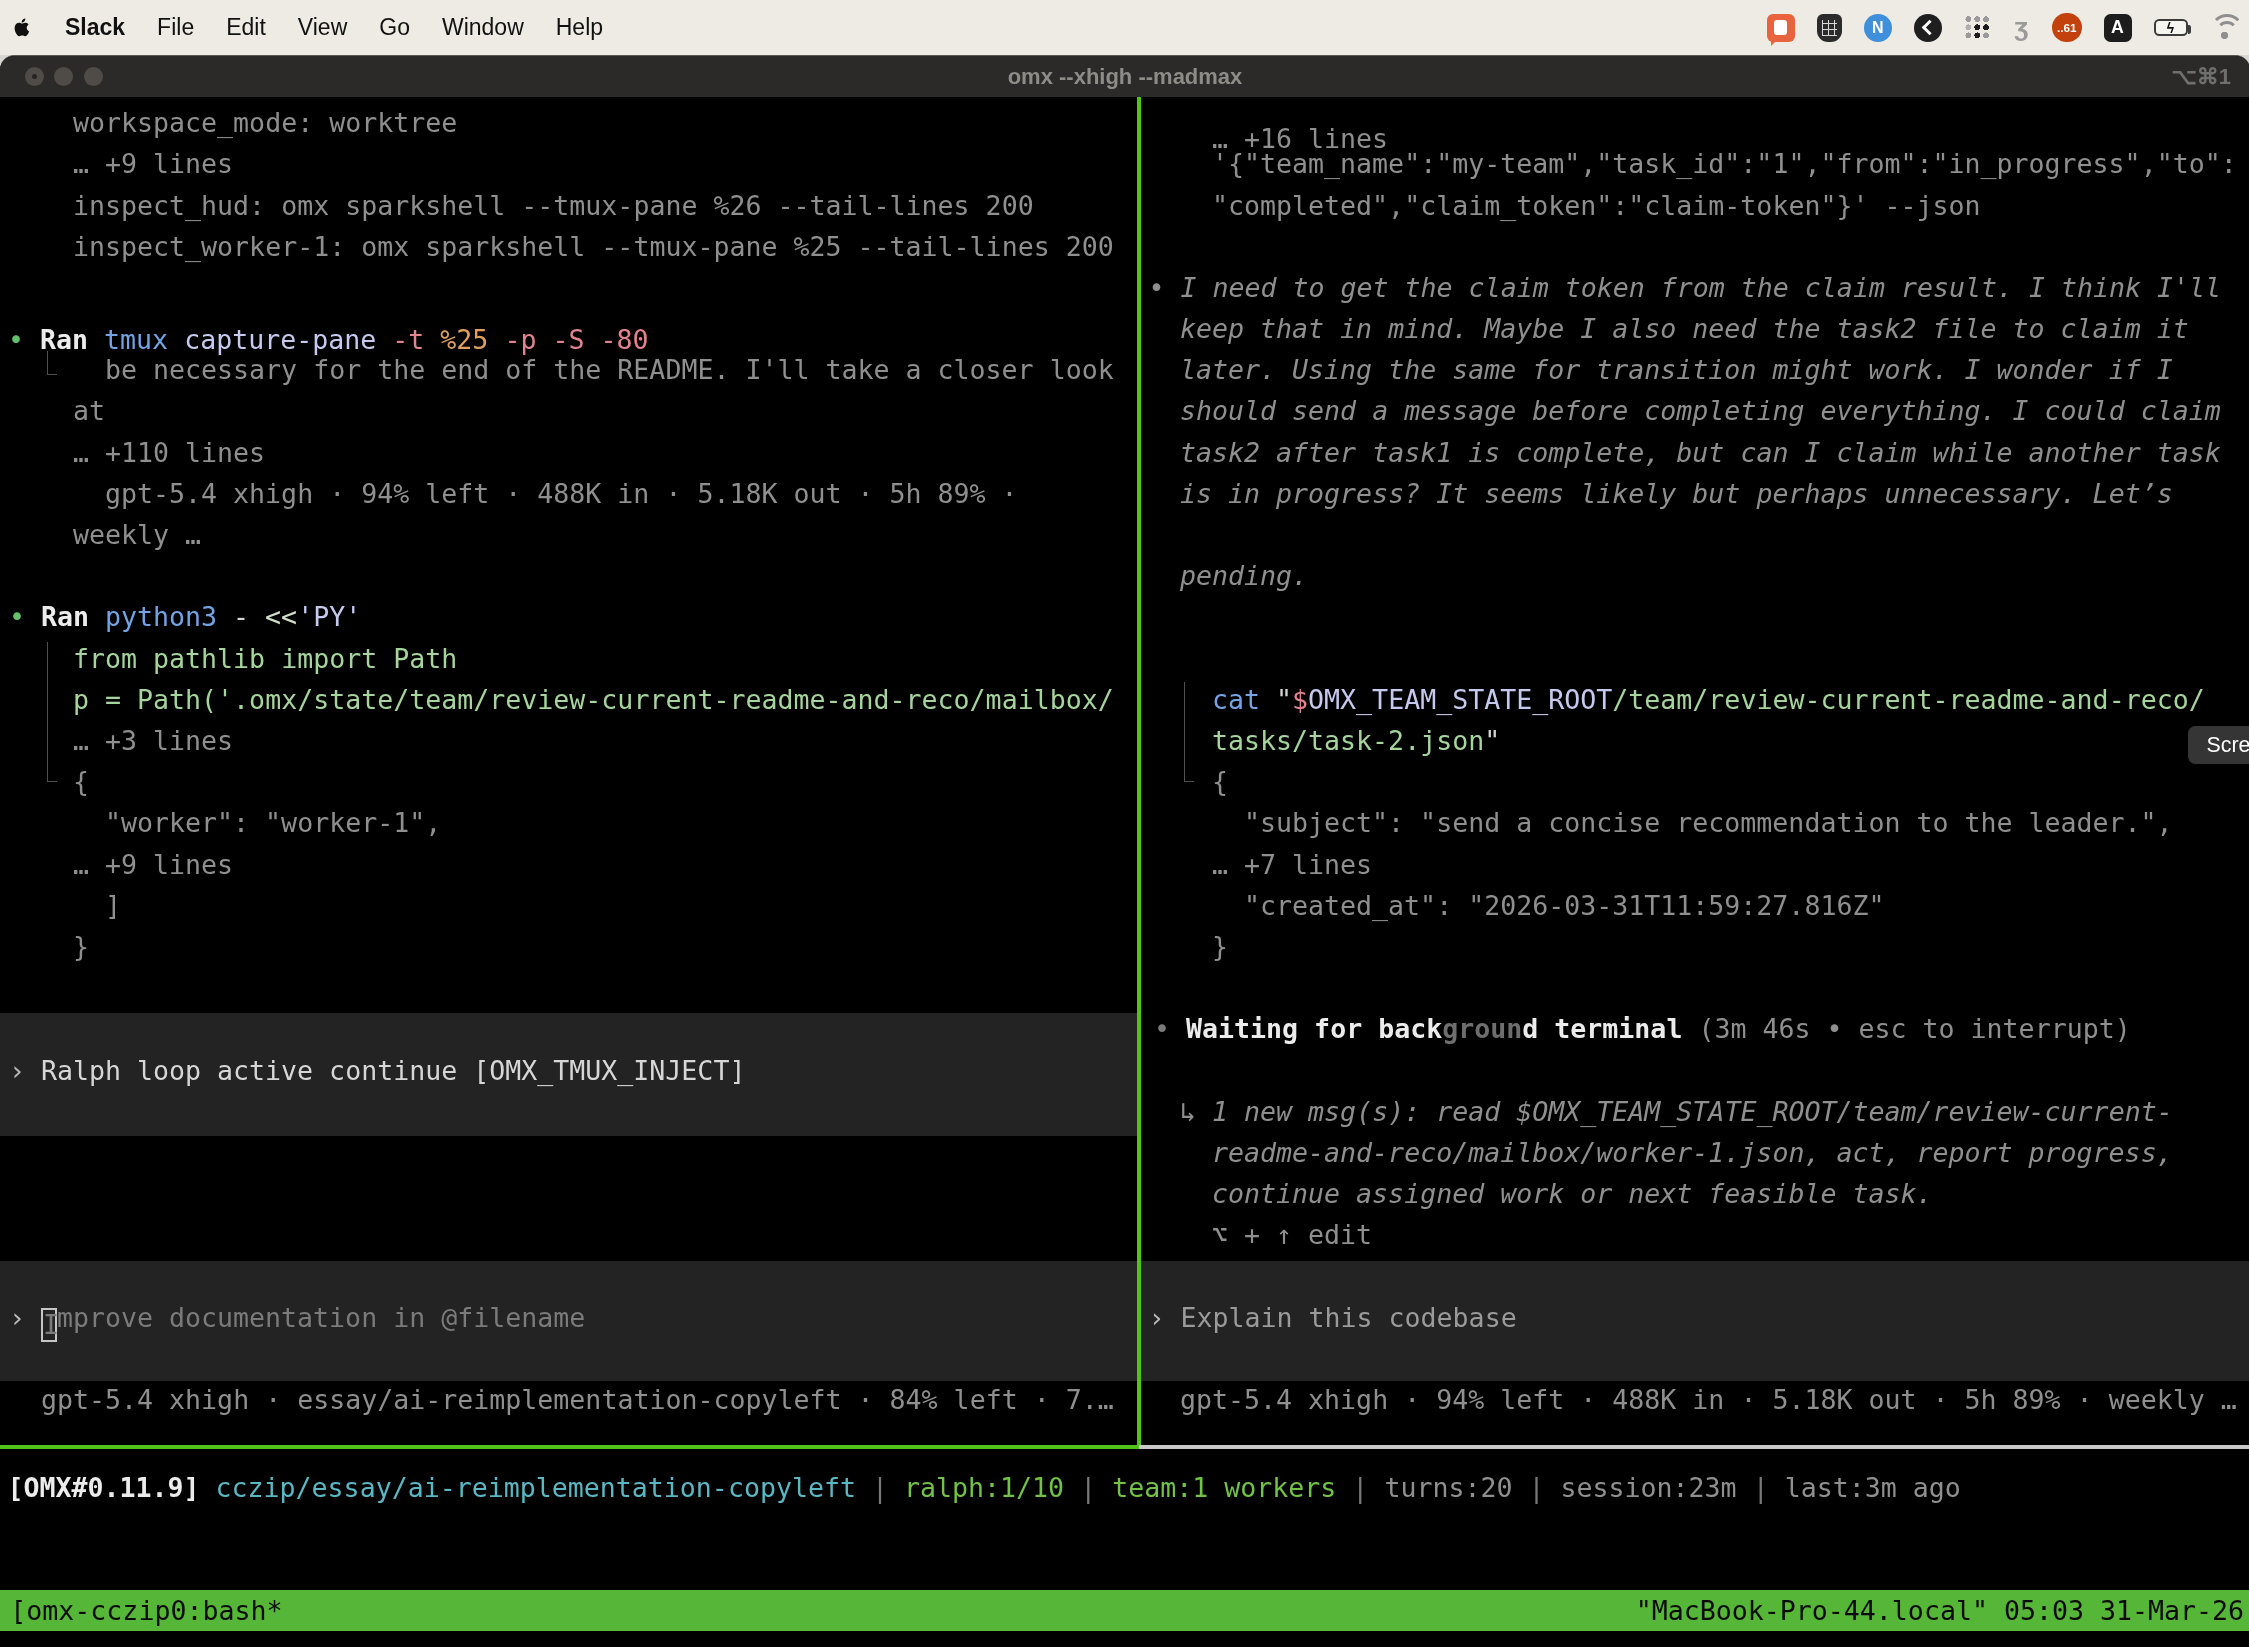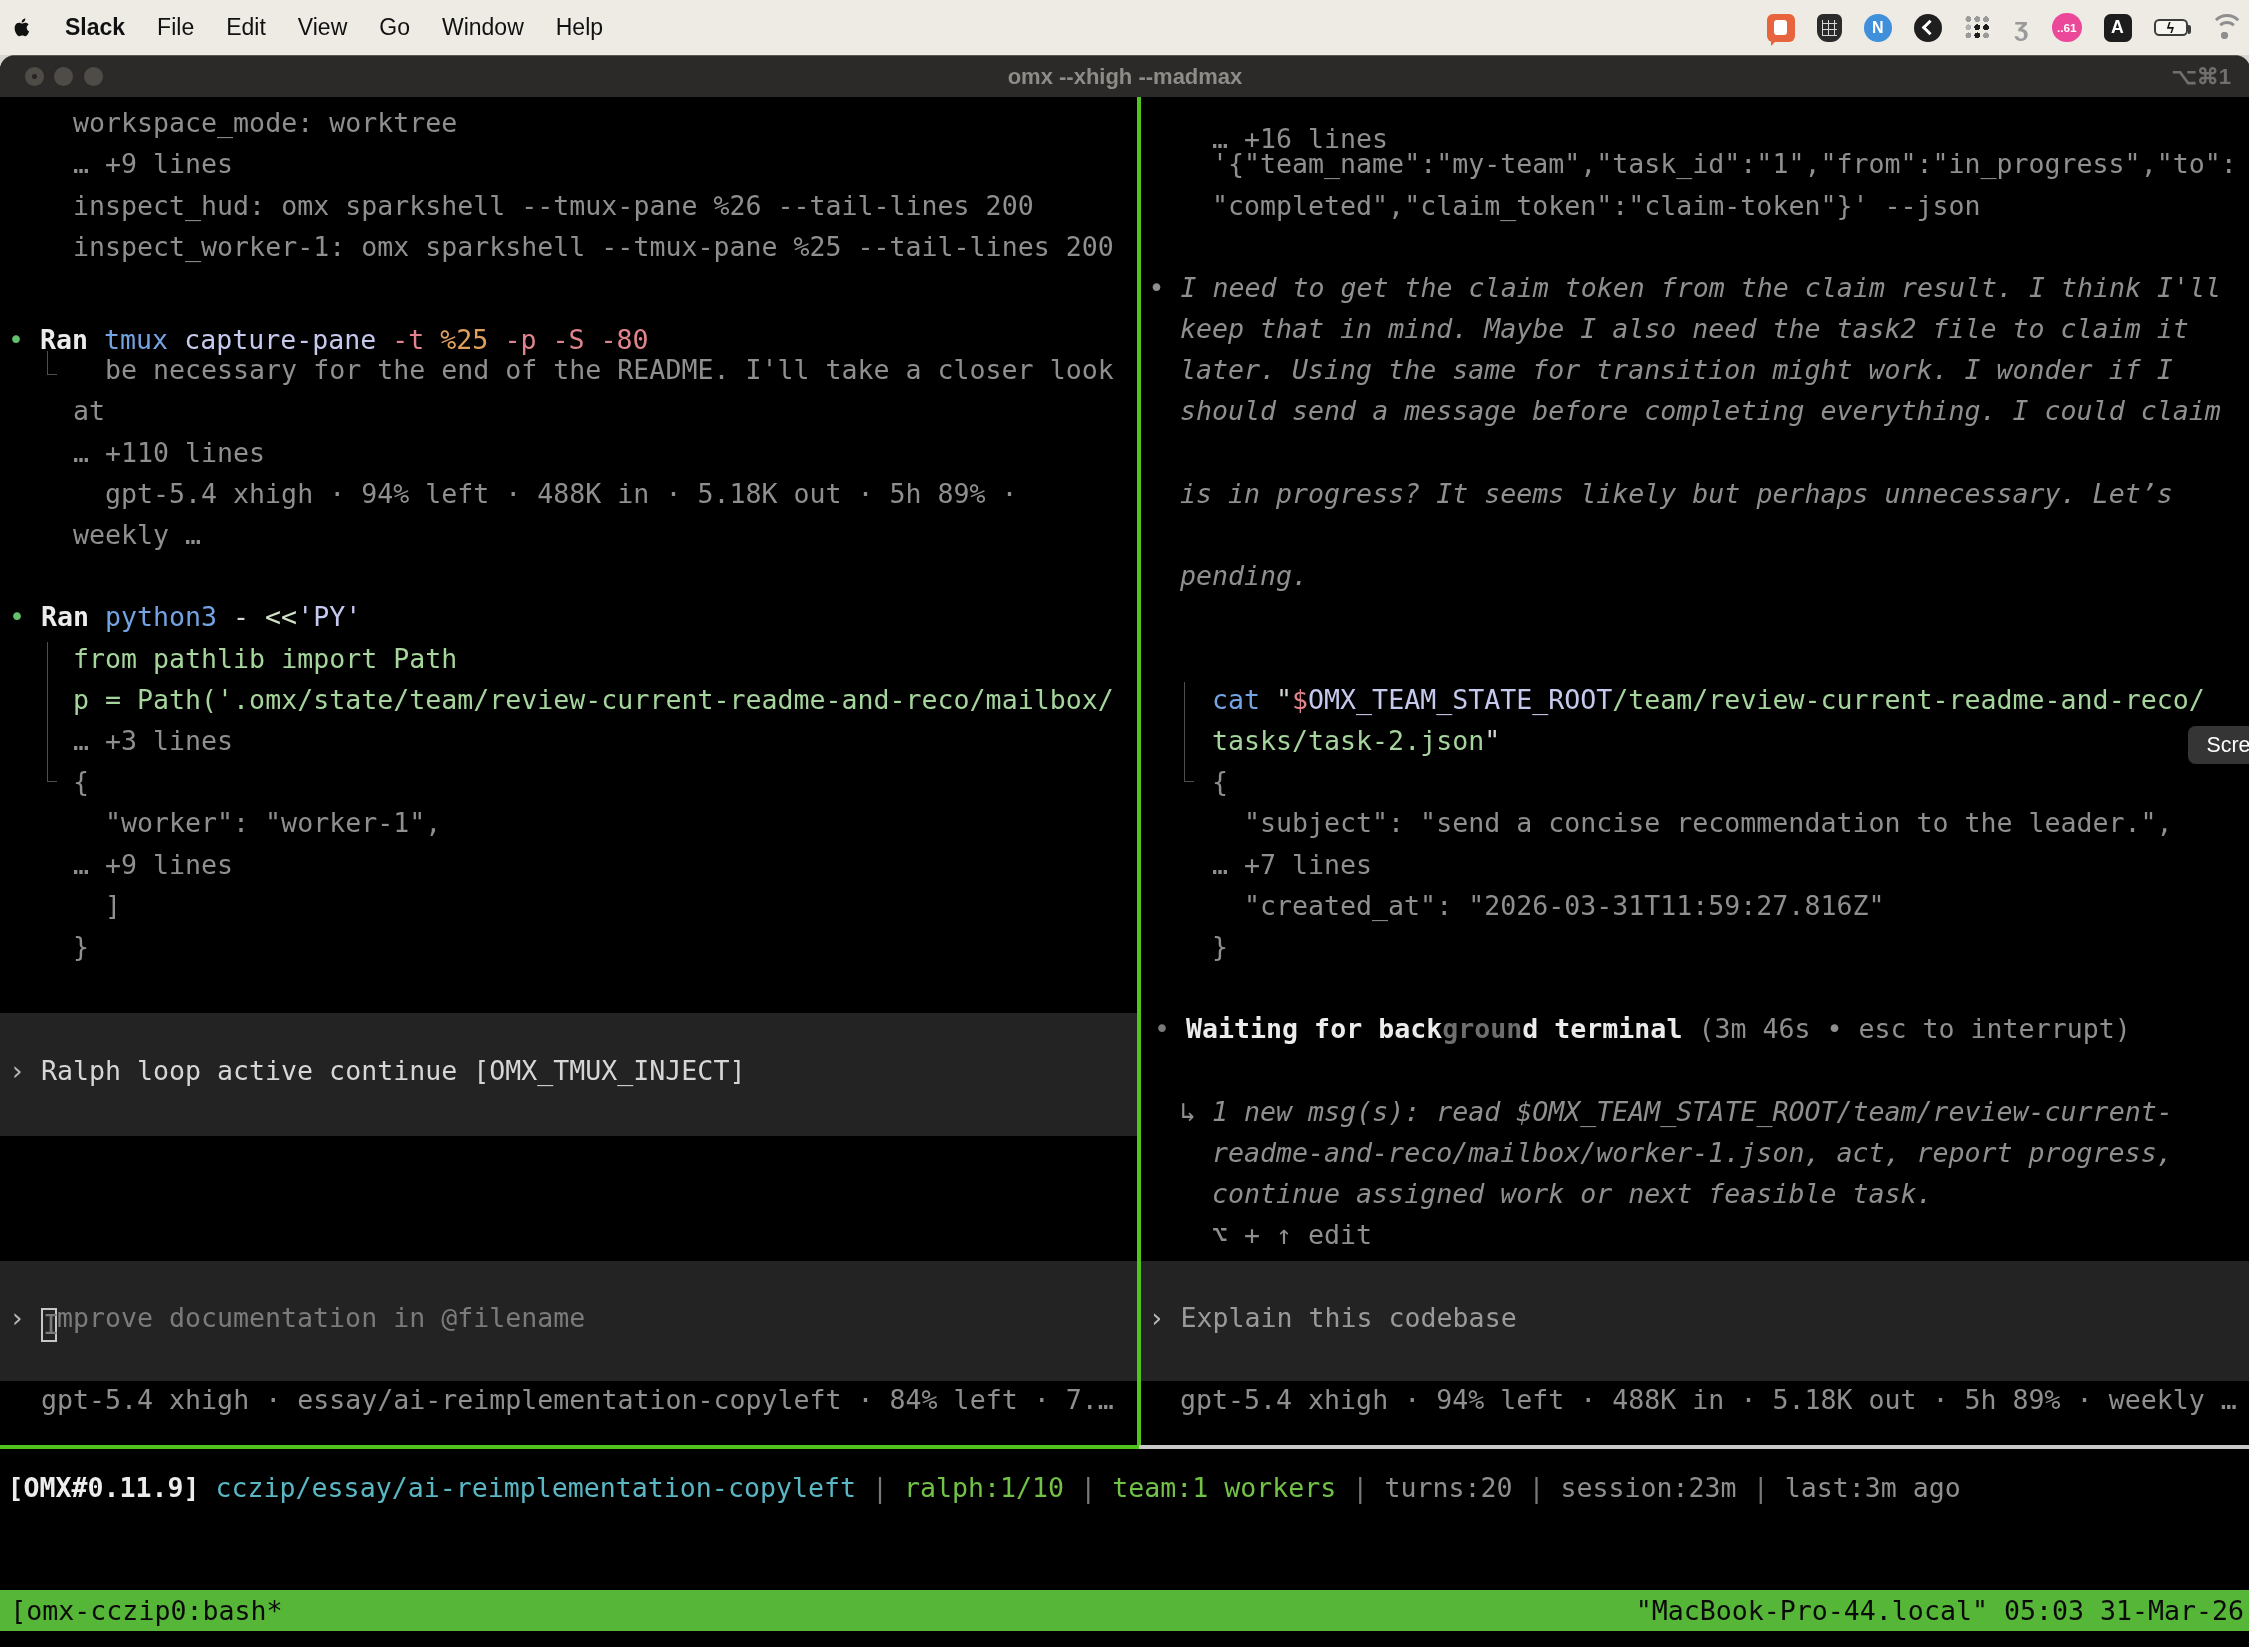--- a/index.html
+++ b/index.html
@@ -41,21 +41,21 @@
     radial-gradient(circle 3px at 4.4px 5.2px,#9a9a9a 96%,transparent),
     radial-gradient(circle 3px at 13.3px 5.2px,#9a9a9a 96%,transparent),
     radial-gradient(circle 3px at 22px 5.2px,#9a9a9a 96%,transparent),
     radial-gradient(circle 3px at 4.4px 13.3px,#b0b0b0 96%,transparent),
     radial-gradient(circle 3px at 13.3px 13.3px,#1c1c1c 96%,transparent),
     radial-gradient(circle 3px at 22px 13.3px,#1c1c1c 96%,transparent),
     radial-gradient(circle 3px at 4.4px 21.4px,#9a9a9a 96%,transparent),
     radial-gradient(circle 3px at 13.3px 21.4px,#1c1c1c 96%,transparent),
     radial-gradient(circle 3px at 22px 21.4px,#9a9a9a 96%,transparent);}
   .icon-squiggle-icon{color:#9a9a9a;font-size:26.6px;font-weight:bold;width:17.7px;}
-  .icon-percent-badge-icon{width:29.5px;height:29.5px;background:#ec4899;border-radius:50%;color:#fff;
+  .icon-percent-badge-icon{width:29.5px;height:29.5px;background:#c2410c;border-radius:50%;color:#fff;
     font-size:11.8px;font-weight:bold;letter-spacing:0;}
   .icon-input-source-icon{width:28px;height:28px;background:#1d1d1d;border-radius:6.6px;color:#fff;
     font-weight:bold;font-size:17.7px;}
   .icon-battery-charging-icon{width:34px;height:17.7px;border:2.2px solid #3c3c3c;border-radius:5.2px;background:#f6f5f0;color:#111;font-size:14px;font-weight:bold;}
   .icon-battery-charging-icon::after{content:"ϟ";}
   .icon-battery-charging-icon::before{content:"";position:absolute;right:-5.9px;top:4.4px;width:3.7px;height:8.9px;background:#3c3c3c;border-radius:0 2.2px 2.2px 0;}
   .icon-wifi-icon{width:29.5px;height:22px;background:radial-gradient(circle 3.7px at 50% 84%,#8f8f8f 96%,transparent);}
   .icon-wifi-icon::before{content:"";position:absolute;left:0.7px;top:-2.2px;width:28px;height:28px;
     border:3px solid #8f8f8f;border-radius:50%;clip-path:polygon(50% 50%,-10% -10%,110% -10%);}
   .icon-wifi-icon::after{content:"";position:absolute;left:6.6px;top:4.4px;width:16px;height:16px;
@@ -182,20 +182,21 @@
       <div class="trow" style="top: 1282px; left: 41px;"><span class="c-g">gpt-5.4 xhigh · essay/ai-reimplementation-copyleft · 84% left · 7.…</span></div>
     </div>
   <div class="pane pane-right">
       <div class="trow" style="top: 21px; left: 71px;"><span class="c-g">… +16 lines</span></div>
       <div class="trow" style="top: 46px; left: 71px;"><span class="c-g">'{"team_name":"my-team","task_id":"1","from":"in_progress","to":</span></div>
       <div class="trow" style="top: 88px; left: 71px;"><span class="c-g">"completed","claim_token":"claim-token"}' --json</span></div>
       <div class="trow" style="top: 170px; left: 7.4px;"><span class="c-g">• </span><span class="c-it">I need to get the claim token from the claim result. I think I'll</span></div>
       <div class="trow" style="top: 211px; left: 39px;"><span class="c-it">keep that in mind. Maybe I also need the task2 file to claim it</span></div>
       <div class="trow" style="top: 252px; left: 39px;"><span class="c-it">later. Using the same for transition might work. I wonder if I</span></div>
       <div class="trow" style="top: 293px; left: 39px;"><span class="c-it">should send a message before completing everything. I could claim</span></div>
+      <div class="trow" style="top: 335px; left: 39px;"><span class="c-it">task2 after task1 is complete, but can I claim while another task</span></div>
       <div class="trow" style="top: 376px; left: 39px;"><span class="c-it">is in progress? It seems likely but perhaps unnecessary. Let’s</span></div>
       <div class="trow" style="top: 458px; left: 39px;"><span class="c-it">pending.</span></div>
       <div class="trow" style="top: 582px; left: 71px;"><span class="c-bl">cat </span><span class="c-lt">"</span><span class="c-pk">$</span><span class="c-lv">OMX_TEAM_STATE_ROOT</span><span class="c-gc">/team/review-current-readme-and-reco/</span></div>
       <div class="trow" style="top: 623px; left: 71px;"><span class="c-gc">tasks/task-2.json</span><span class="c-lt">"</span></div>
       <div class="trow" style="top: 664px; left: 71px;"><span class="c-g">{</span></div>
       <div class="trow" style="top: 705px; left: 103px;"><span class="c-g">"subject": "send a concise recommendation to the leader.",</span></div>
       <div class="trow" style="top: 747px; left: 71px;"><span class="c-g">… +7 lines</span></div>
       <div class="trow" style="top: 788px; left: 103px;"><span class="c-g">"created_at": "2026-03-31T11:59:27.816Z"</span></div>
       <div class="trow" style="top: 829px; left: 71px;"><span class="c-g">}</span></div>
       <div class="trow" style="top: 911px; left: 13px;"><span class="c-db">• </span><span class="c-wb">Waiting for back</span><span class="c-dm">groun</span><span class="c-wb">d terminal</span><span class="c-g"> (3m 46s • esc to interrupt)</span></div>

